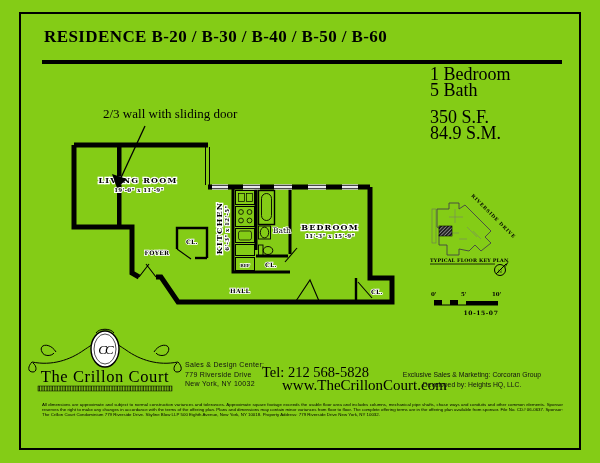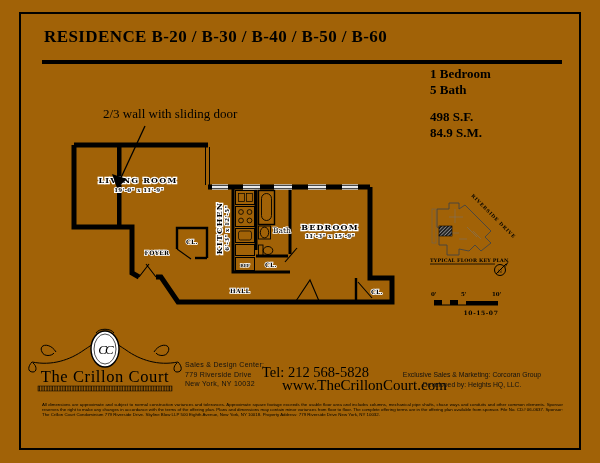--- a/index.html
+++ b/index.html
@@ -1,21 +1,21 @@
 <!DOCTYPE html>
 <html><head>
 <meta charset="utf-8">
 <style>
   html,body{margin:0;padding:0;background:#888;}
-  .page{position:relative;width:600px;height:463px;background:#a16207;overflow:hidden;
+  .page{position:relative;width:600px;height:463px;background:#84cc16;overflow:hidden;
         font-family:"Liberation Serif",serif;color:#000;}
   .frame{position:absolute;left:19px;top:12px;width:558px;height:434px;border:2px solid #000;}
   .title{position:absolute;left:44px;top:27px;font-size:17px;font-weight:600;letter-spacing:.4px;white-space:nowrap;}
   .rule{position:absolute;left:42px;top:60px;width:520px;height:4px;background:#000;}
-  .info{position:absolute;left:430px;top:66px;font-size:13px;font-weight:700;line-height:16px;}
+  .info{position:absolute;left:430px;top:66px;font-size:18px;font-weight:400;line-height:16px;}
   .info .sp{height:11px;}
   .annotation{position:absolute;left:103px;top:106px;font-family:Liberation Serif, serif;
               font-size:13px;white-space:nowrap;}
   svg{position:absolute;overflow:visible;}
   .arrowsvg{left:100px;top:118px;z-index:5;}
   .plansvg{left:60px;top:128px;z-index:2;}
   .keysvg{left:415px;top:183px;}
   .logosvg{left:20px;top:326px;}
   
   .pl{font-family:"DejaVu Serif",serif;font-weight:bold;font-size:8px;letter-spacing:1.2px;
@@ -49,21 +49,21 @@
 
   <div class="frame"></div>
 
   <div class="title">RESIDENCE B-20 / B-30 / B-40 / B-50 / B-60</div>
   <div class="rule"></div>
 
   <div class="info">
     <div>1 Bedroom</div>
     <div>5 Bath</div>
     <div class="sp"></div>
-    <div>498 S.F.</div>
+    <div>350 S.F.</div>
     <div>84.9 S.M.</div>
   </div>
 
   <div class="annotation">2/3 wall with sliding door</div>
 
   <svg class="arrowsvg" width="60" height="80" viewBox="0 0 60 80">
     <line x1="45" y1="8" x2="19" y2="64" stroke="#000" stroke-width="1.3"></line>
     <polygon points="17,70 27,61 12,56" fill="#000"></polygon>
   </svg>
 

